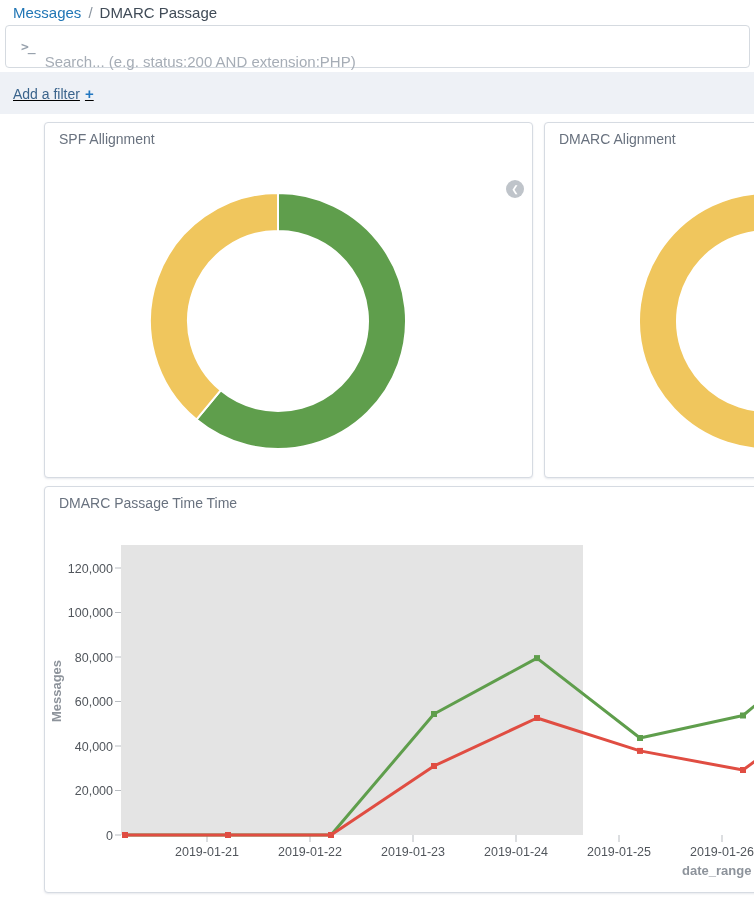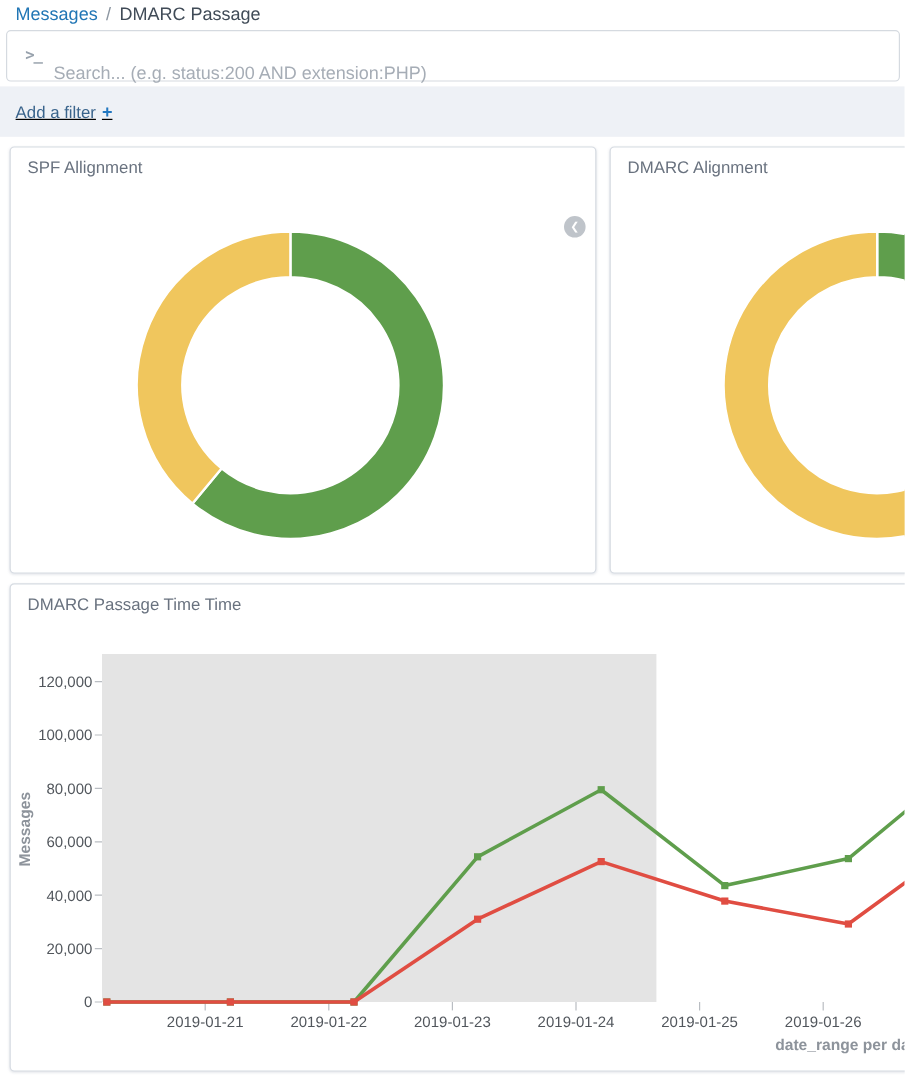--- a/index.html
+++ b/index.html
@@ -20,21 +20,21 @@
   .search-input { border:none; outline:none; flex:1; font-size:15px; color:#3f4b58;
                   font-family:"Liberation Sans", sans-serif; background:transparent;margin-top:30px; }
   .search-input::placeholder { color:#a6adb6; }
 
   .filterbar { position:absolute; left:0; top:72px; width:754px; height:42px;
                background:#eef1f6; display:flex; align-items:center; padding-left:13px;text-decoration:underline; }
   .addfilter { font-size:14px; color:#3a648c; text-decoration:none; cursor:pointer; }
   .addfilter .plus { color:#2277c0; font-weight:bold; margin-left:5px; font-size:15px; }
 
   .panel { position:absolute; background:#fff; border:1px solid #d6dbe2; border-radius:4px;
-           box-shadow:0 1px 2px rgba(120,135,155,.18); }
+           box-shadow:0 1px 2px rgba(120,135,155,.18);margin-left:36px; }
   #panel-spf   { left:8px;   top:122px; width:489px; height:356px; }
   #panel-dkim  { left:508px; top:122px; width:250px; height:356px; }
   #panel-dmarc { left:8px;   top:486px; width:752px; height:407px; }
   .panel-title { position:absolute; left:14px; top:8px; font-size:14px; color:#69727f; }
   .panel svg { position:absolute; left:0; top:0; display:block; }
 
   .collapse-btn { position:absolute; left:461px; top:57px; width:18px; height:18px;
                   border-radius:50%; background:#bfc4ca; color:#ffffff; font-size:9px;
                   line-height:18px; text-align:center; cursor:pointer; user-select:none; }
 </style>

